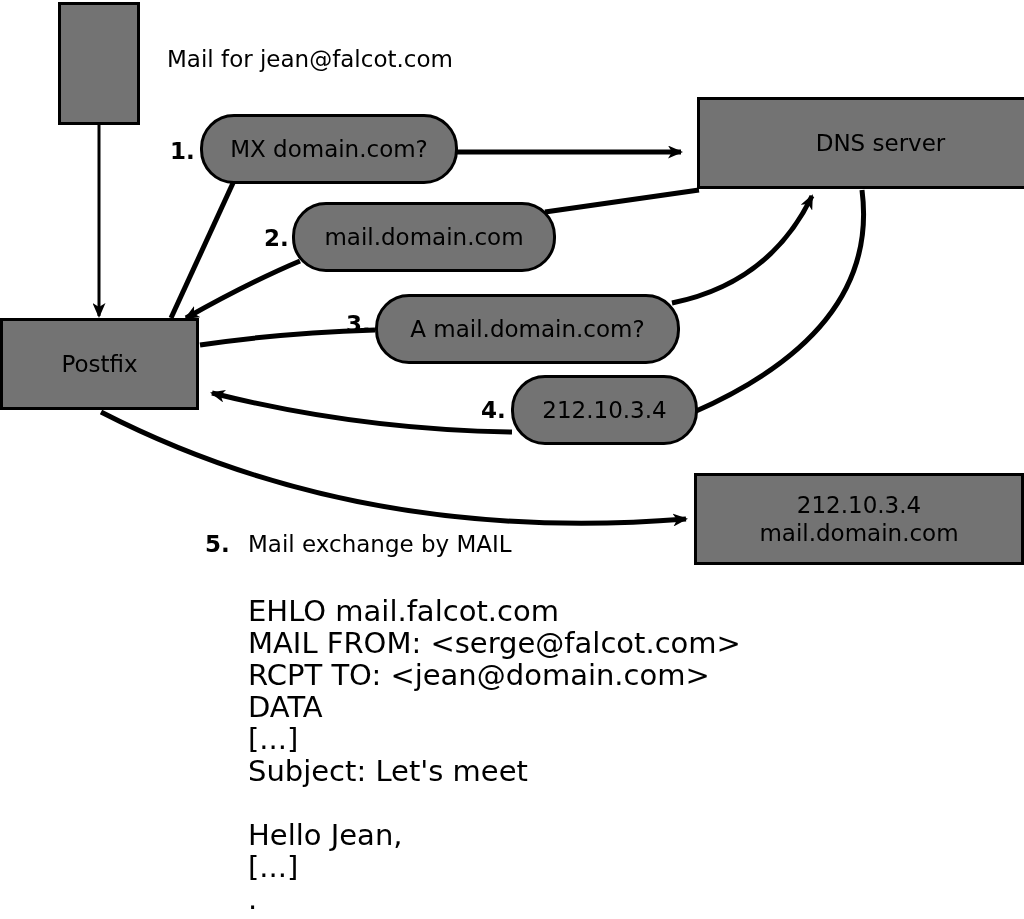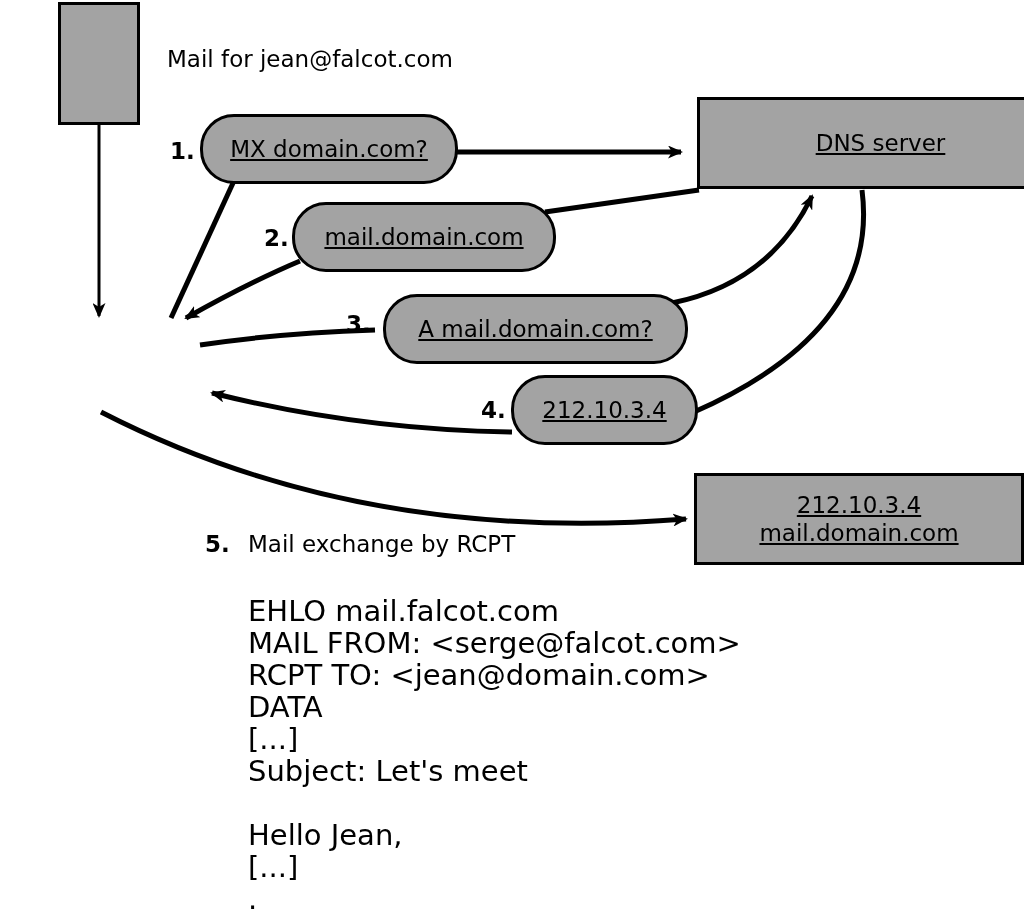--- a/index.html
+++ b/index.html
@@ -1,23 +1,23 @@
 <!DOCTYPE html>
 <html><head>
 <meta charset="utf-8">
 <style>
   html,body{margin:0;padding:0;background:#ffffff;}
   body{width:1024px;height:919px;overflow:hidden;
        font-family:"DejaVu Sans","Liberation Sans",sans-serif;color:#000;}
   #stage{position:relative;width:1024px;height:919px;}
   svg#wires{position:absolute;left:0;top:0;width:1024px;height:919px;}
 
-  .node{position:absolute;box-sizing:border-box;background:#a3a3a3;
+  .node{position:absolute;box-sizing:border-box;background:#737373;
         border:3px solid #000;display:flex;align-items:center;
-        justify-content:center;text-align:center;line-height:1.15;text-decoration:underline;}
+        justify-content:center;text-align:center;line-height:1.15;}
   .rectnode{border-radius:0;}
   .pillnode{border-radius:34px;}
   .nodetext{font-size:23px;white-space:pre;}
   .twoline{font-size:23px;line-height:1.22;}
 
   .steplbl{position:absolute;font-size:23px;font-weight:bold;}
   .plain{position:absolute;font-size:23px;white-space:pre;}
   .script{position:absolute;font-size:29px;line-height:32px;white-space:pre;}
 </style>
 </head>
@@ -53,54 +53,57 @@
 
     <path d="M512,432 Q360,430 212,393" fill="none" stroke="#000" stroke-width="5" marker-end="url(#ahT)"></path>
 
     <path d="M101,412 Q360,545 686,519" fill="none" stroke="#000" stroke-width="5" marker-end="url(#ahT)"></path>
   </svg>
 
   <div class="node rectnode" style="left:58px;top:2px;width:82px;height:123px;">
     <span class="nodetext"></span>
   </div>
 
+  <div class="node rectnode" style="left:0px;top:318px;width:199px;height:92px;">
+    <span class="nodetext">Postfix</span>
+  </div>
 
   <div class="node rectnode" style="left:697px;top:97px;width:367px;height:92px;">
     <span class="nodetext">DNS server</span>
   </div>
 
   <div class="node rectnode" style="left:694px;top:473px;width:330px;height:92px;flex-direction:column;">
     <span class="twoline">212.10.3.4</span>
     <span class="twoline">mail.domain.com</span>
   </div>
 
   <div class="node pillnode" style="left:200px;top:114px;width:258px;height:70px;">
     <span class="nodetext">MX domain.com?</span>
   </div>
   <div class="steplbl" style="left:170px;top:138px;">1.</div>
 
   <div class="node pillnode" style="left:292px;top:202px;width:264px;height:70px;">
     <span class="nodetext">mail.domain.com</span>
   </div>
   <div class="steplbl" style="left:264px;top:225px;">2.</div>
 
-  <div class="node pillnode" style="left:383px;top:294px;width:305px;height:70px;">
+  <div class="node pillnode" style="left:375px;top:294px;width:305px;height:70px;">
     <span class="nodetext">A mail.domain.com?</span>
   </div>
   <div class="steplbl" style="left:346px;top:311px;">3.</div>
 
   <div class="node pillnode" style="left:511px;top:375px;width:187px;height:70px;">
     <span class="nodetext">212.10.3.4</span>
   </div>
   <div class="steplbl" style="left:481px;top:397px;">4.</div>
 
   <div class="plain" style="left:167px;top:46px;">Mail for jean@falcot.com</div>
 
   <div class="steplbl" style="left:205px;top:531px;">5.</div>
-  <div class="plain" style="left:248px;top:531px;">Mail exchange by RCPT</div>
+  <div class="plain" style="left:248px;top:531px;">Mail exchange by MAIL</div>
 
   <div class="script" style="left:248px;top:595px;">EHLO mail.falcot.com
 MAIL FROM: &lt;serge@falcot.com&gt;
 RCPT TO: &lt;jean@domain.com&gt;
 DATA
 [...]
 Subject: Let's meet
 
 Hello Jean,
 [...]

